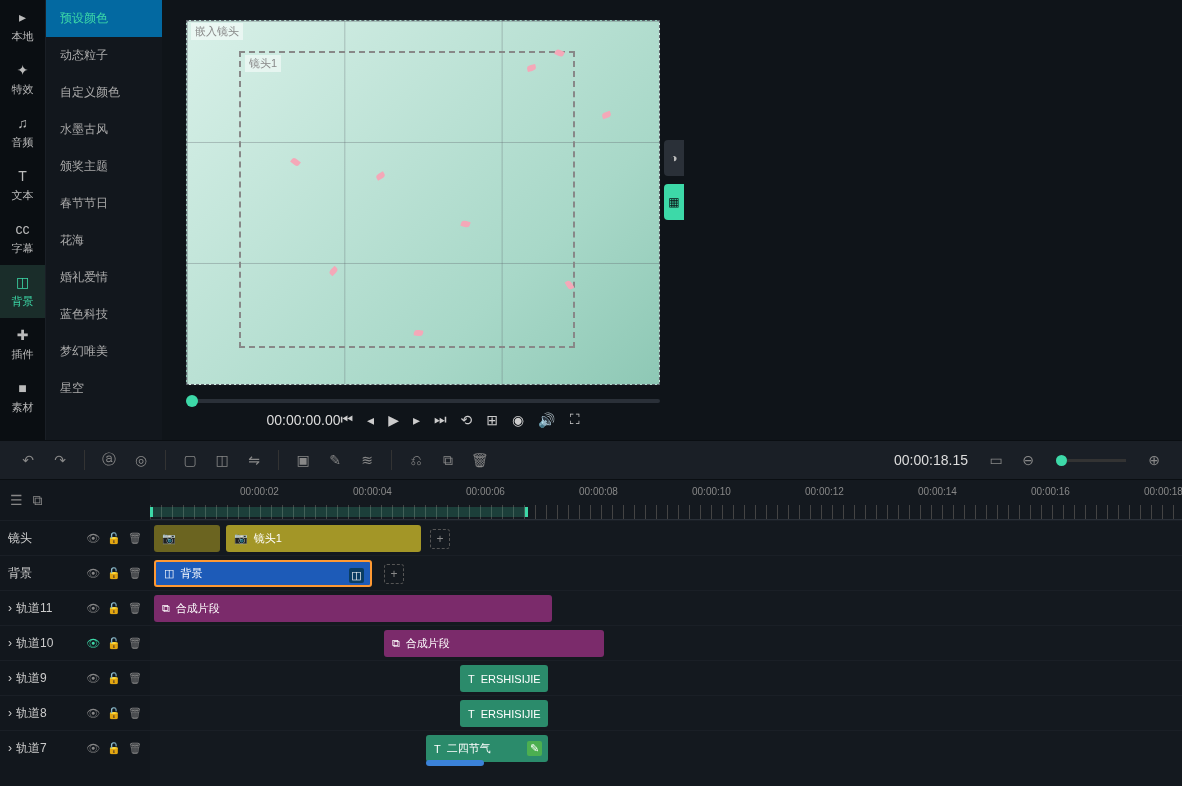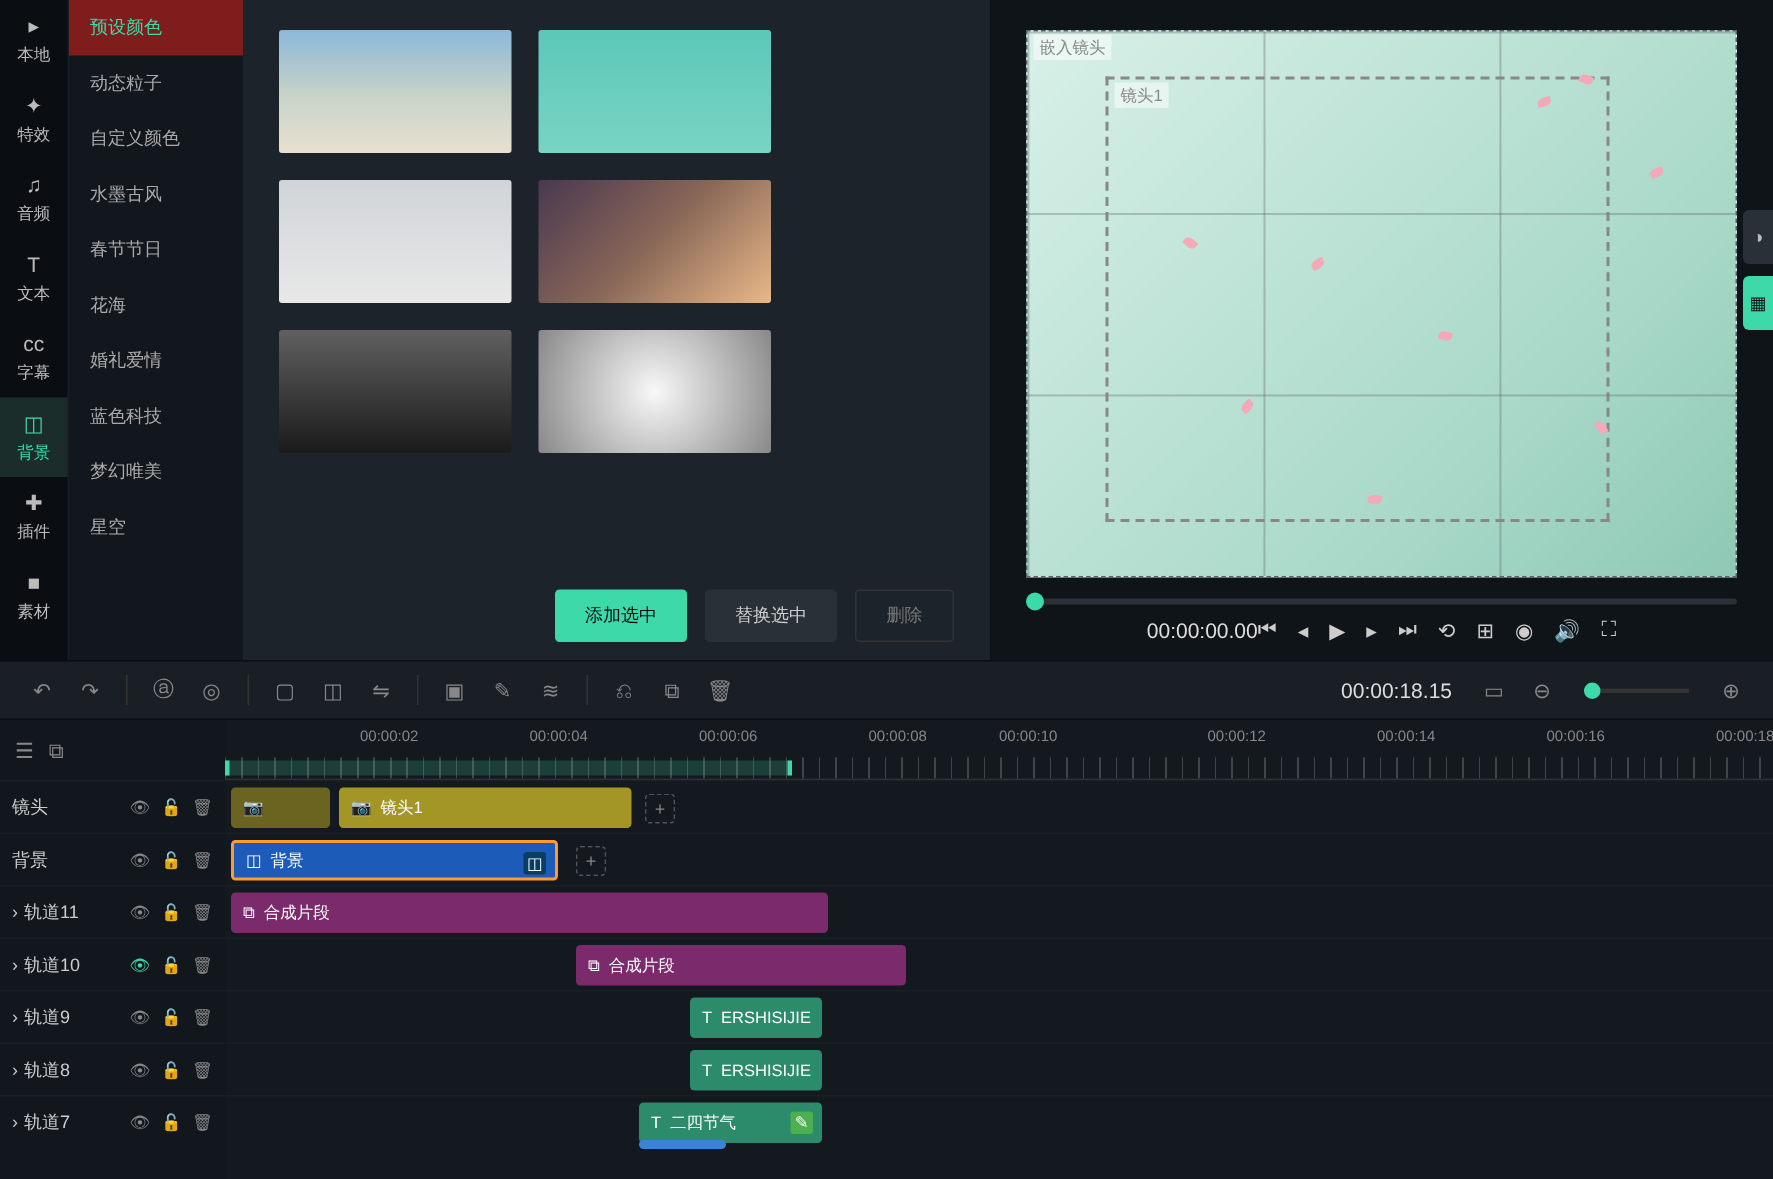--- a/index.html
+++ b/index.html
@@ -9,21 +9,21 @@
 
 .top { display:flex; height:440px; }
 .left-tabs { width:46px; background:#0a0e12; display:flex; flex-direction:column; border-right:1px solid #1a1f26; }
 .ltab { display:flex; flex-direction:column; align-items:center; padding:9px 0; cursor:pointer; }
 .ltab.active { background:#1a2d2a; color:#3dd9a8; }
 .ltab .ic { font-size:14px; margin-bottom:4px; }
 .ltab span { font-size:11px; }
 
 .category-list { width:116px; background:#12171d; overflow-y:auto; }
 .cat-item { padding:10px 14px; cursor:pointer; font-size:12px; color:#aaa; }
-.cat-item.active { background:#7f1d1d; color:#3dd9a8; }
+.cat-item.active { background:#0369a1; color:#3dd9a8; }
 
 .asset-panel { flex:1; background:#1d232b; display:flex; flex-direction:column; }
 .asset-grid { flex:1; padding:20px 24px; display:grid; grid-template-columns:repeat(2,155px); gap:18px; align-content:start; justify-content:start; overflow-y:auto; }
 .thumb { width:155px; height:82px; border-radius:2px; cursor:pointer; }
 .asset-actions { padding:12px 24px; display:flex; gap:12px; justify-content:flex-end; }
 .btn { padding:8px 20px; border:none; border-radius:3px; cursor:pointer; font-size:12px; }
 .btn.primary { background:#3dd9a8; color:#0a0e12; }
 .btn.secondary { background:#2a3038; color:#ccc; }
 .btn.ghost { background:transparent; color:#777; border:1px solid #333; }
 
@@ -127,43 +127,29 @@
         <div class="ltab">
      <span class="ic">■</span>
      <span>素材</span>
    </div>
       </div>
     <div class="category-list" id="cat-list">
         <div class="cat-item active">预设颜色</div>
         <div class="cat-item">动态粒子</div>
         <div class="cat-item">自定义颜色</div>
         <div class="cat-item">水墨古风</div>
+        <div class="cat-item">颁奖主题</div>
         <div class="cat-item">春节节日</div>
         <div class="cat-item">花海</div>
         <div class="cat-item">婚礼爱情</div>
         <div class="cat-item">蓝色科技</div>
         <div class="cat-item">梦幻唯美</div>
         <div class="cat-item">星空</div>
       </div>
 
-    <div class="asset-panel">
-      <div class="asset-grid" id="asset-grid">
-          <div class="thumb" style="background:linear-gradient(#8bb8d8 0%,#c8d4c8 55%,#e8e0d0 100%)"></div>
-          <div class="thumb" style="background:linear-gradient(#5cc8b8,#78d4c4)"></div>
-          <div class="thumb" style="background:linear-gradient(#d0d4d8,#e8e8e8)"></div>
-          <div class="thumb" style="background:linear-gradient(135deg,#4a3850 0%,#8a6858 50%,#e8b888 100%)"></div>
-          <div class="thumb" style="background:linear-gradient(#606060,#1a1a1a)"></div>
-          <div class="thumb" style="background:radial-gradient(circle,#f8f8f8 0%,#888 100%)"></div>
-        </div>
-      <div class="asset-actions">
-        <button class="btn primary">添加选中</button>
-        <button class="btn secondary">替换选中</button>
-        <button class="btn ghost">删除</button>
-      </div>
-    </div>
 
     <div class="preview">
       <div class="canvas">
         <div class="frame-label">嵌入镜头</div>
         <div class="sub-frame">
           <div class="frame-label">镜头1</div>
         </div>
         <div id="petals">
             <div class="petal" style="top:8%;left:78%;--r:25deg"></div>
             <div class="petal" style="top:12%;left:72%;--r:-15deg"></div>
@@ -295,21 +281,21 @@
         </div>
     </div>
     <div class="track-area">
       <div class="ruler">
         <div class="ruler-scale"></div>
         <div id="ruler-ticks">
             <div class="ruler-tick" style="left:90px">00:00:02</div>
             <div class="ruler-tick" style="left:203px">00:00:04</div>
             <div class="ruler-tick" style="left:316px">00:00:06</div>
             <div class="ruler-tick" style="left:429px">00:00:08</div>
-            <div class="ruler-tick" style="left:516px">00:00:10</div>
+            <div class="ruler-tick" style="left:542px">00:00:10</div>
             <div class="ruler-tick" style="left:655px">00:00:12</div>
             <div class="ruler-tick" style="left:768px">00:00:14</div>
             <div class="ruler-tick" style="left:881px">00:00:16</div>
             <div class="ruler-tick" style="left:994px">00:00:18</div>
           </div>
         <div class="sel-range" style="left:0;width:378px"></div>
 
       </div>
       <div class="tracks" id="tracks">
           <div class="trk">

